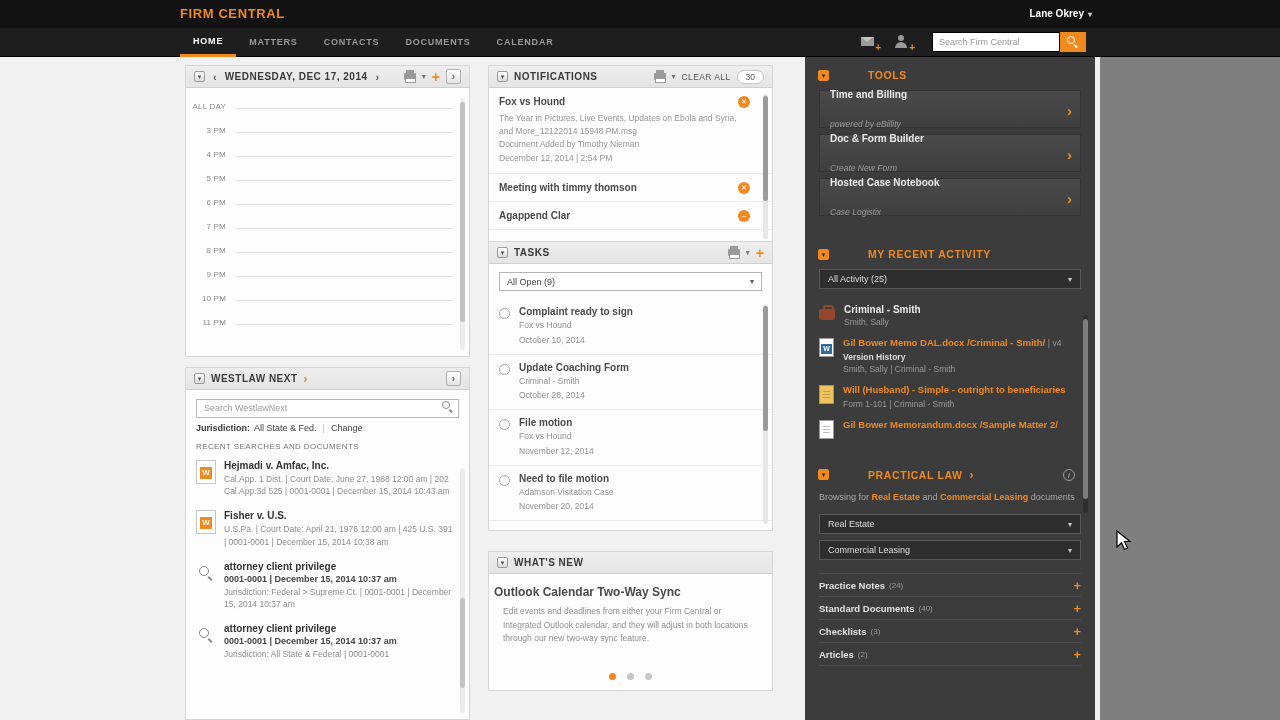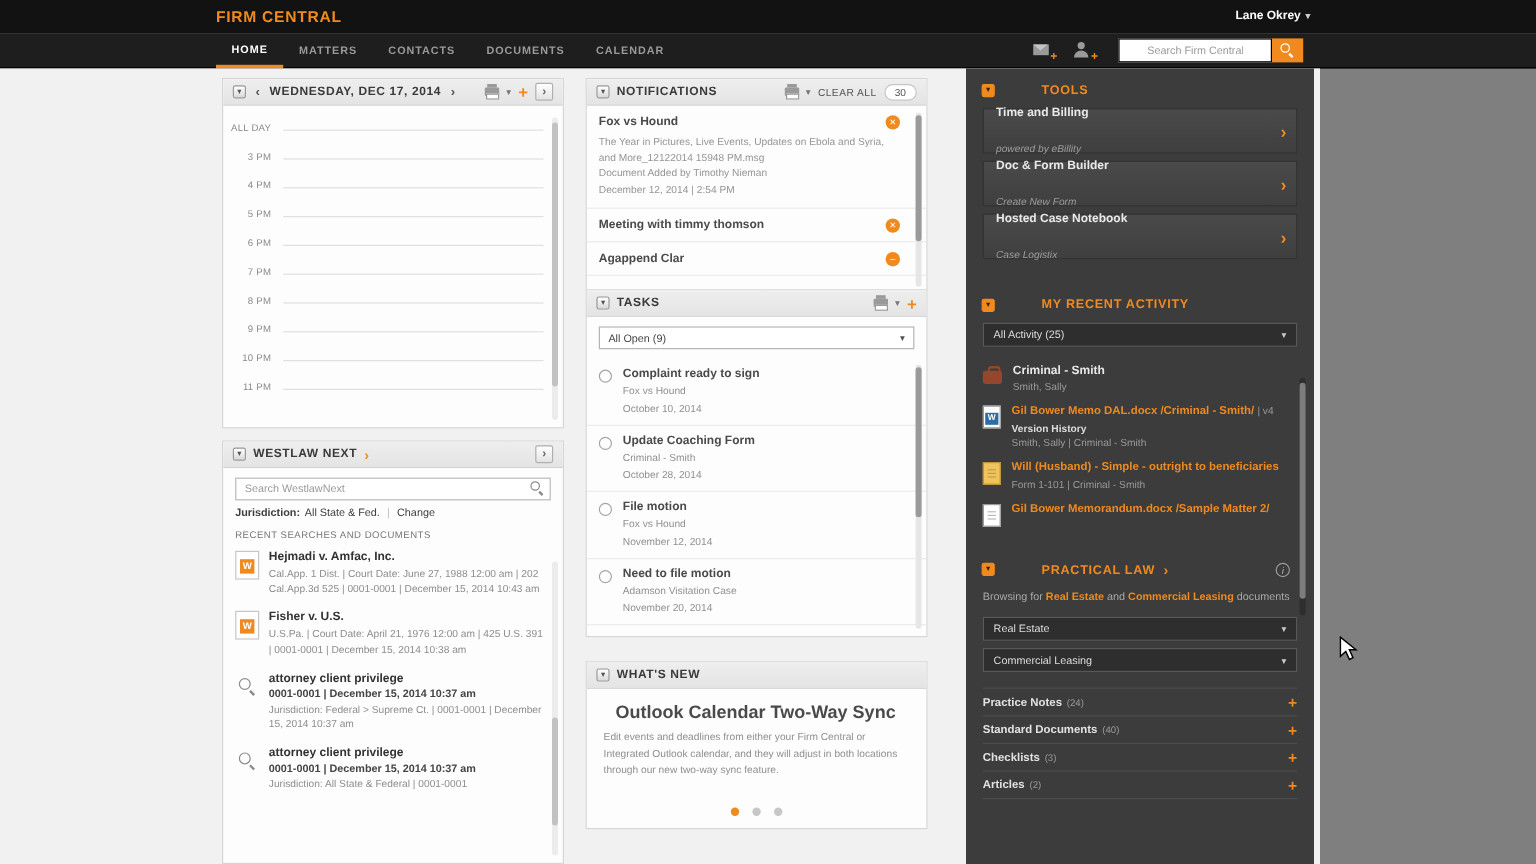--- a/index.html
+++ b/index.html
@@ -22,21 +22,21 @@
   .nav-icons { position:absolute; left:860px; top:6px; display:flex; gap:18px; }
   .nav-ico { position:relative; width:16px; height:16px; cursor:pointer; }
   .envelope { position:absolute; left:1px; top:3px; width:13px; height:9px; background:#9a9a9a; }
   .envelope::before { content:''; position:absolute; left:0; top:0; border-left:6.5px solid transparent; border-right:6.5px solid transparent; border-top:5px solid #c4c4c4; }
   .person { position:absolute; left:1px; top:1px; width:12px; height:13px; }
   .person::before { content:''; position:absolute; top:0; left:3px; width:6px; height:6px; border-radius:50%; background:#9a9a9a; }
   .person::after { content:''; position:absolute; bottom:0; left:0; width:12px; height:6px; border-radius:6px 6px 0 0; background:#9a9a9a; }
   .mini-plus { position:absolute; right:-5px; bottom:-3px; color:#f08a1e; font-size:10px; font-weight:bold; }
   .mini-plus::before { content:"+"; }
   .nav-search { position:absolute; left:932px; top:4px; display:flex; }
-  .nav-search input { width:128px; height:20px; border:1px solid #000; font-size:9px; padding:0 23px; color:#444; font-family:"Liberation Sans",sans-serif; }
+  .nav-search input { width:128px; height:20px; border:1px solid #000; font-size:9px; padding:0 6px; color:#444; font-family:"Liberation Sans",sans-serif; }
   .nav-search input::placeholder { color:#999; }
   .search-btn { width:26px; height:20px; background:#f08a1e; border:none; cursor:pointer; position:relative; }
   .mag { position:relative; display:inline-block; width:11px; height:11px; }
   .mag::before { content:''; position:absolute; left:0; top:0; width:6px; height:6px; border:1.5px solid currentColor; border-radius:50%; }
   .mag::after { content:''; position:absolute; left:8px; top:8px; width:4px; height:1.5px; background:currentColor; transform:rotate(45deg); transform-origin:0 0; }
   .search-btn .mag { color:#fff; position:absolute; left:7px; top:4px; }
 
   
   .content { position:absolute; left:0; top:57px; width:1100px; height:663px; background:#f1f1f1; }
 
@@ -109,21 +109,21 @@
   
   .select-light { margin:8px 10px; height:19px; border:1px solid #b5b5b5; background:#fff; display:flex; align-items:center; padding:0 7px; font-size:9px; color:#444; cursor:pointer; }
   .sel-caret { margin-left:auto; font-size:8px; color:#555; }
   .sel-caret::before { content:"▾"; }
   .task-item { display:flex; gap:9px; padding:7px 14px 7px 10px; border-bottom:1px solid #ececec; }
   .radio { width:11px; height:11px; border:1px solid #a5a5a5; border-radius:50%; background:#fff; margin-top:2px; flex:0 0 auto; cursor:pointer; }
   .task-title { font-size:10px; font-weight:bold; color:#4a4a4a; }
   .task-sub { font-size:8.5px; color:#909090; line-height:1.5; margin-top:2px; }
 
   
-  .wn-headline { margin:11px 24px 6px; font-size:15px; font-weight:bold; color:#4a4a4a; }
+  .wn-headline { margin:11px 5px 6px; font-size:12px; font-weight:bold; color:#4a4a4a; }
   .wn-body { margin:0 14px; font-size:8.5px; color:#8f8f8f; line-height:1.6; }
   .wn-dots { position:absolute; left:0; right:0; bottom:10px; display:flex; justify-content:center; gap:11px; }
   .dot { width:7px; height:7px; border-radius:50%; background:#c7c7c7; cursor:pointer; }
   .dot.active { background:#f08a1e; }
 
   
   .dark-panel { position:absolute; left:805px; top:0; width:290px; height:663px; background:#3c3c3c; overflow:hidden; }
   .dk-header { display:flex; align-items:center; gap:7px; padding:12px 13px 9px; }
   .dk-title { color:#f08a1e; font-size:10.5px; font-weight:bold; letter-spacing:.6px;margin-left:32px; }
   .tool-card { margin:0 14px 6px; height:38px; background:linear-gradient(#4a4a4a,#3f3f3f); border:1px solid #333; display:flex; flex-direction:column; justify-content:center; padding:0 22px 0 10px; position:relative; cursor:pointer; }

